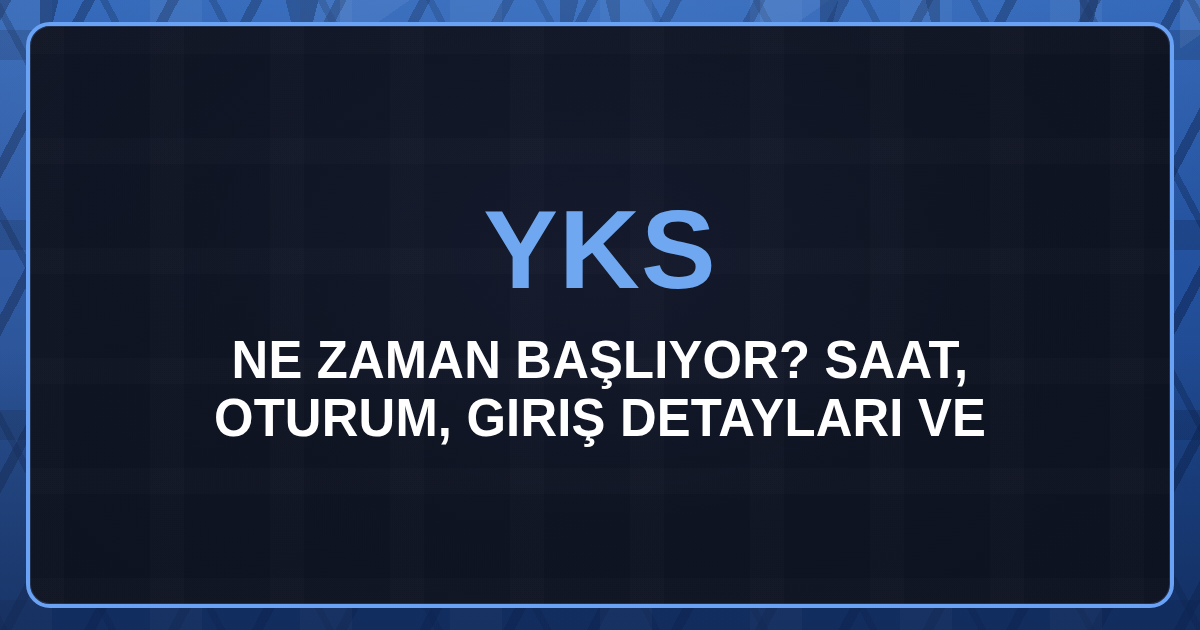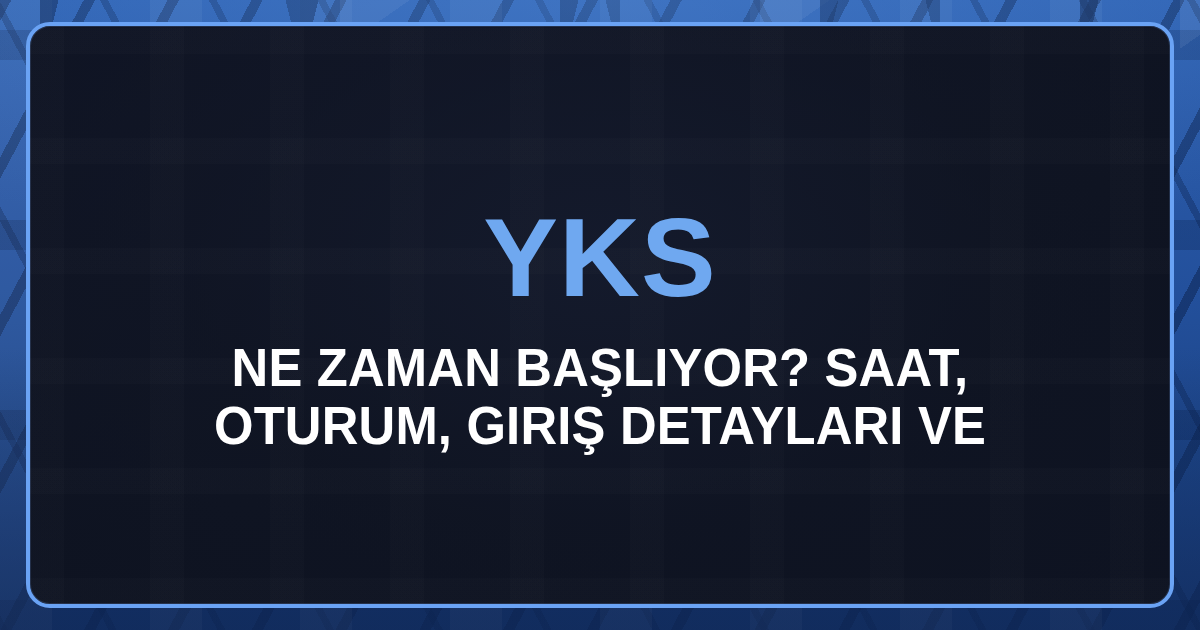--- a/index.html
+++ b/index.html
@@ -90,21 +90,21 @@
       repeating-linear-gradient(90deg, rgba(255,255,255,0.013) 0 34px, transparent 34px 120px),
       repeating-linear-gradient(0deg,  rgba(255,255,255,0.012) 0 26px, transparent 26px 110px);
     pointer-events:none;
   }
 
   
   .card-inner {
     position:relative;
     width:100%;
     text-align:center;
-    padding:16px 40px;
+    padding:8px 40px;
   }
 
   .headline {
     margin-top:160px;
     font-size:112px;
     line-height:1;
     font-weight:700;
     letter-spacing:1px;
     color:#6fa8f0;
   }

